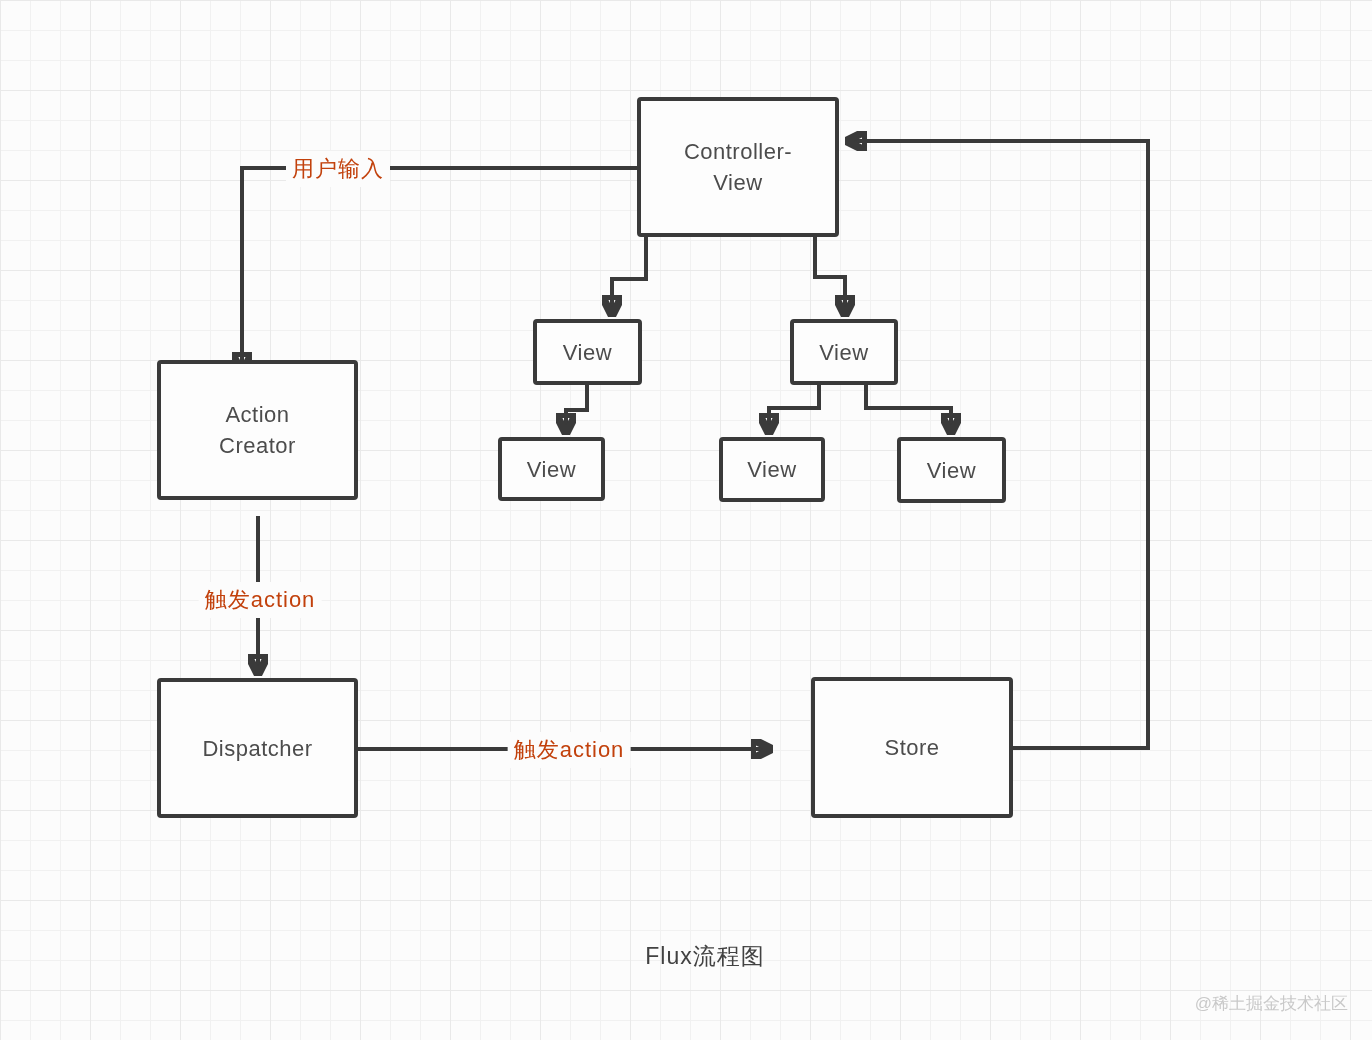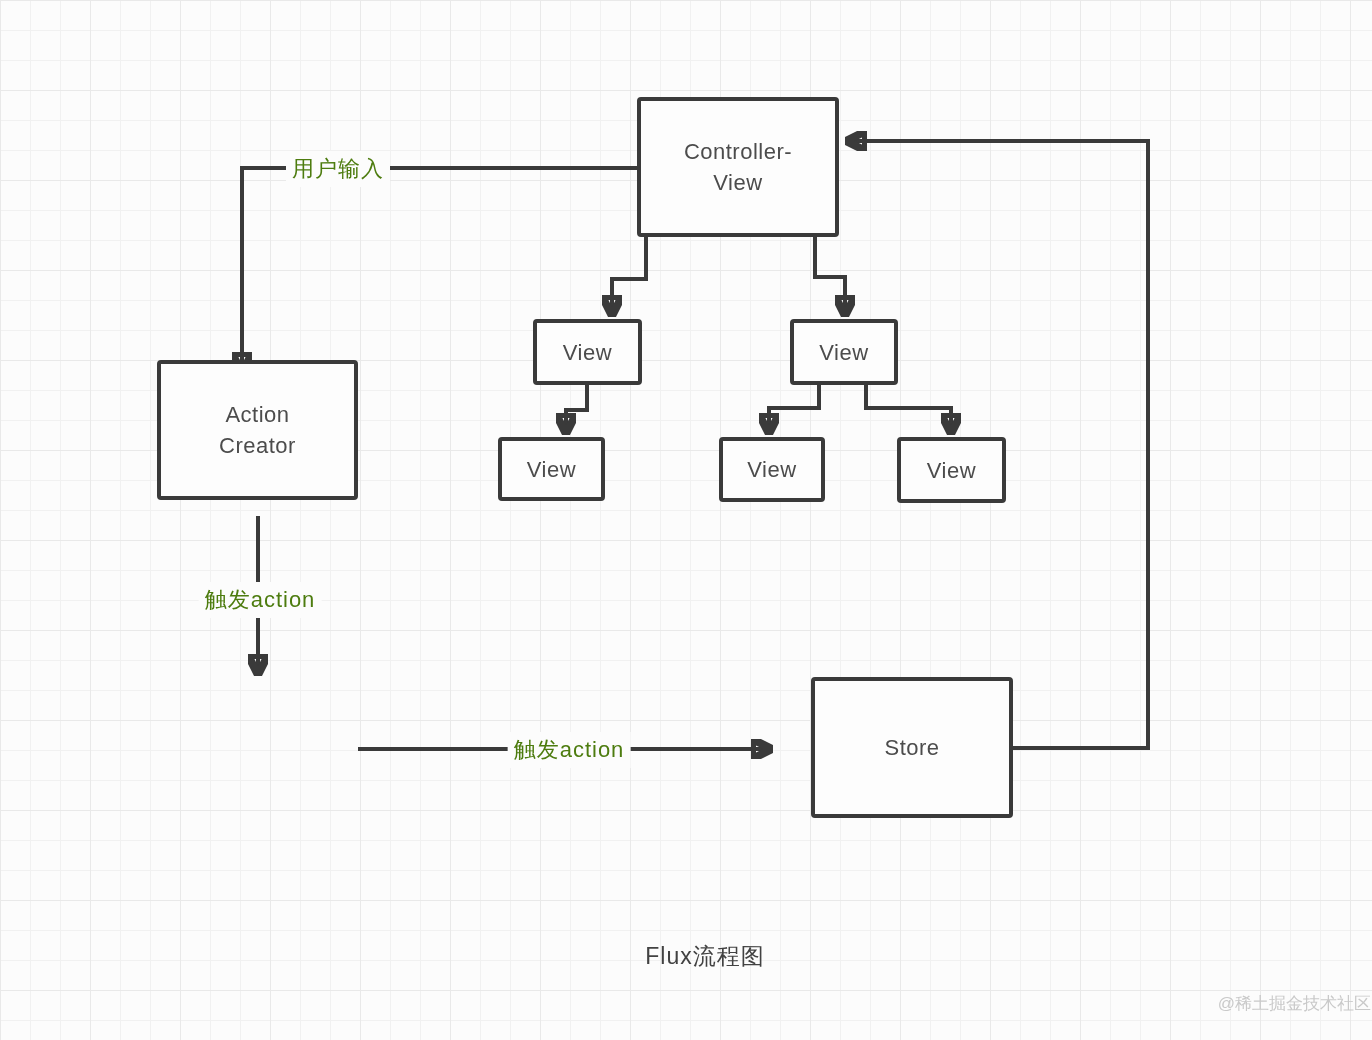--- a/index.html
+++ b/index.html
@@ -42,21 +42,21 @@
   .n-vbl { left: 498px; top: 437px; width: 107px; height: 64px; }
   .n-vbm { left: 719px; top: 437px; width: 106px; height: 65px; }
   .n-vbr { left: 897px; top: 437px; width: 109px; height: 66px; }
   .n-ac  { left: 157px; top: 360px; width: 201px; height: 140px; }
   .n-dp  { left: 157px; top: 678px; width: 201px; height: 140px; }
   .n-st  { left: 775px; top: 677px; width: 202px; height: 141px; margin-left: 36px; }
   .edge-label {
     position: absolute;
     transform: translate(-50%, -50%);
     background: #fcfcfc;
-    color: #4d7c0f;
+    color: #c2410c;
     font-size: 22px;
     padding: 3px 6px;
     white-space: nowrap;
     letter-spacing: 1px;
   }
   .l-user     { left: 338px; top: 169px; }
   .l-trigger  { left: 260px; top: 600px; }
   .l-dispatch { left: 569px; top: 750px; }
   .diagram-title {
     position: absolute;
@@ -67,21 +67,20 @@
     letter-spacing: 1px;
     white-space: nowrap;
   }
   .watermark {
     position: absolute;
     left: 1348px; top: 1003px;
     transform: translate(-100%, -50%);
     color: #c9c9c9;
     font-size: 17px;
     white-space: nowrap;
-    margin-left: 23px;
   }
 </style>
 </head>
 <body>
 
 <div class="canvas">
 
   <svg class="edges" width="1372" height="1040" viewBox="0 0 1372 1040">
     <defs>
       <marker id="arrow" viewBox="0 0 10 10" refX="9.5" refY="5" markerWidth="5.5" markerHeight="5" orient="auto-start-reverse" markerUnits="strokeWidth">
@@ -122,20 +121,23 @@
 
   <div class="node n-vbr">
     <div>View</div>
   </div>
 
   <div class="node n-ac">
     <div>Action</div>
     <div>Creator</div>
   </div>
 
+  <div class="node n-dp">
+    <div>Dispatcher</div>
+  </div>
 
   <div class="node n-st">
     <div>Store</div>
   </div>
 
   <div class="edge-label l-user">用户输入</div>
   <div class="edge-label l-trigger">触发action</div>
   <div class="edge-label l-dispatch">触发action</div>
 
   <div class="diagram-title">Flux流程图</div>

